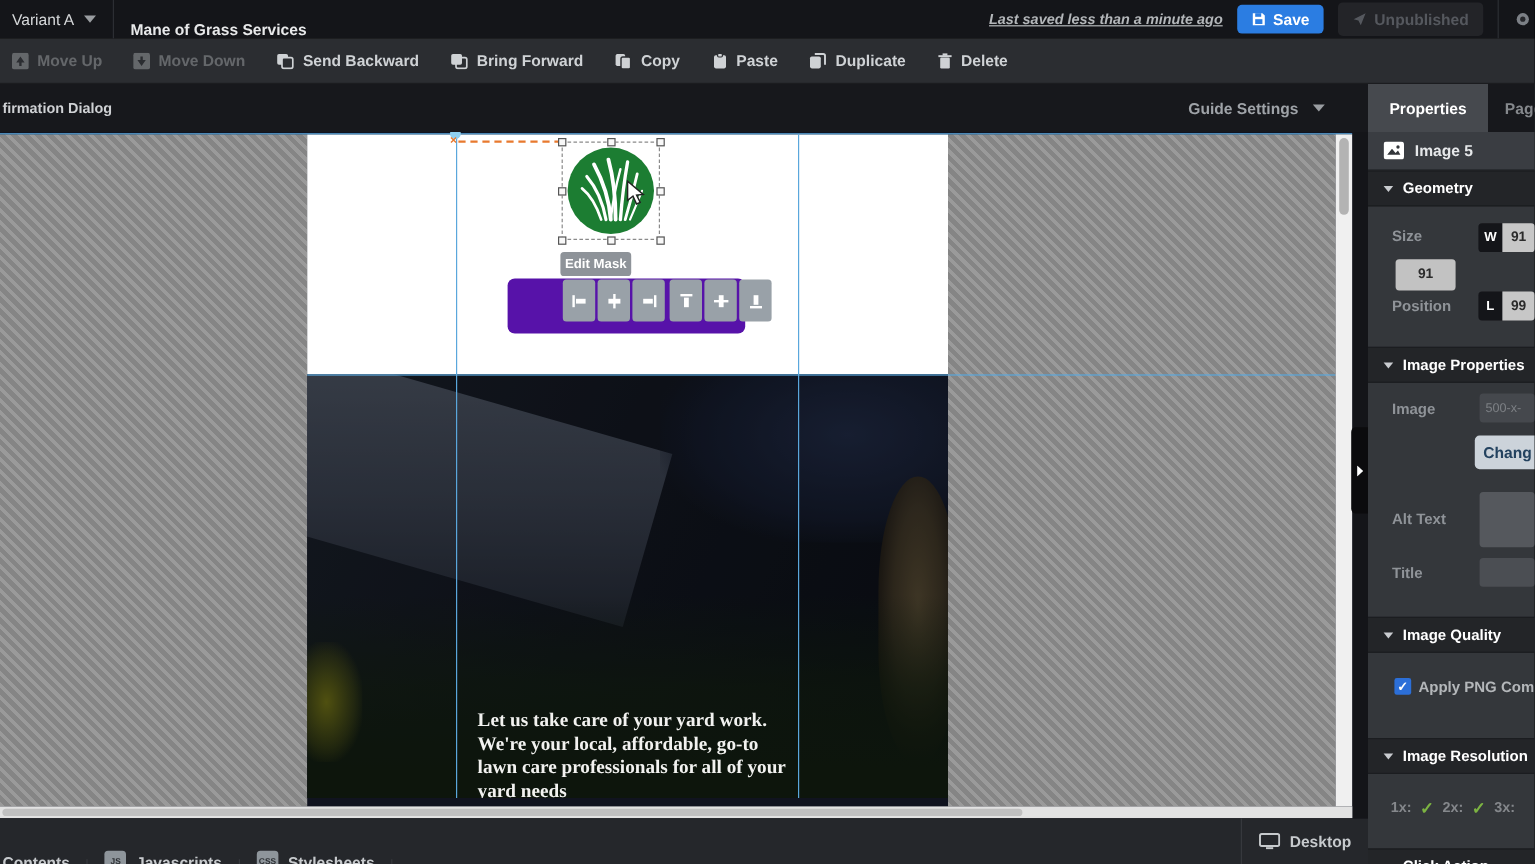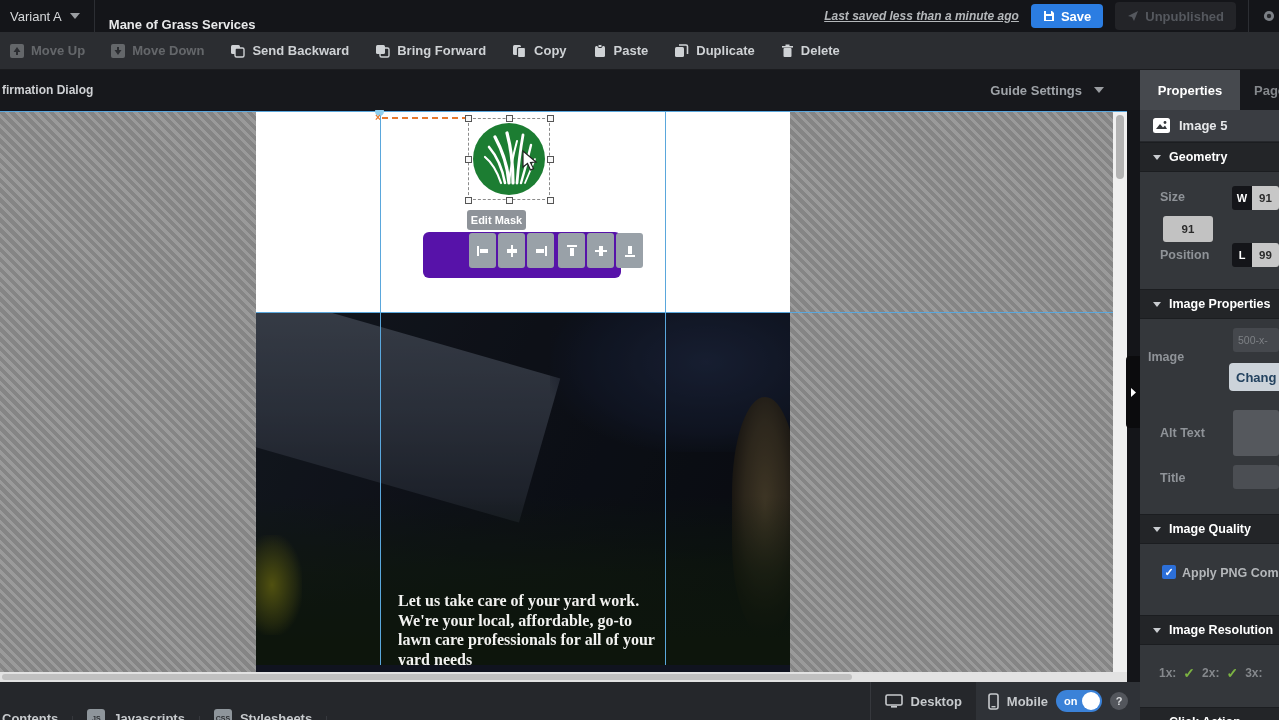--- a/index.html
+++ b/index.html
@@ -330,32 +330,20 @@
     <span>Stylesheets</span>
   </div>
   <div class="bb-right">
     <div class="bb-device">
       <svg width="18" height="15" viewBox="0 0 18 15">
           <rect x="1" y="1" width="16" height="10" rx="1.5" fill="none" stroke="#c7cacd" stroke-width="1.6"></rect>
           <rect x="6" y="12" width="6" height="1.6" fill="#c7cacd"></rect>
         </svg>
       <span>Desktop</span>
     </div>
-    <div class="bb-mobile-zone">
-      <svg width="11" height="17" viewBox="0 0 11 17">
-          <rect x="1" y="1" width="9" height="15" rx="2" fill="none" stroke="#c7cacd" stroke-width="1.6"></rect>
-          <rect x="3.5" y="13" width="4" height="1.4" fill="#c7cacd"></rect>
-        </svg>
-      <span>Mobile</span>
-      <div class="toggle">
-        <span class="toggle-label">on</span>
-        <div class="toggle-knob"></div>
-      </div>
-      <div class="help-circle">?</div>
-    </div>
   </div>
 </div>
 
 <div id="panel" class="abs">
   <div class="panel-tabs">
     <div class="ptab-active">
       <span>Properties</span>
     </div>
     <div class="ptab-inactive">
       <span>Page</span>
@@ -380,21 +368,21 @@
   <div class="num-input" style="left:112px; top:116px; width:27px;">91</div>
   <div class="num-solo" style="left:23px; top:146px;">91</div>
   <span class="plabel" style="left:20px; top:178px;">Position</span>
   <div class="chip" style="left:92px; top:173px;">L</div>
   <div class="num-input" style="left:112px; top:173px; width:27px;">99</div>
 
   <div class="sec-head abs" style="left:0; top:219px; width:139px;">
     <span class="chev"></span>
     <span>Image Properties</span>
   </div>
-  <span class="plabel" style="left:8px; top:264px;margin-top:16px;">Image</span>
+  <span class="plabel" style="left:20px; top:264px;">Image</span>
   <div class="txt-input" style="top:258px; height:24px;">500-x-</div>
   <button class="change-btn" style="top:293px;">
     <span>Chang</span>
   </button>
   <span class="plabel" style="left:20px; top:356px;">Alt Text</span>
   <div class="txt-input" style="top:340px; height:46px; background:#55585d;"></div>
   <span class="plabel" style="left:20px; top:401px;">Title</span>
   <div class="txt-input" style="top:395px; height:24px; background:#4b4e53;"></div>
 
   <div class="sec-head abs" style="left:0; top:444px; width:139px;">

